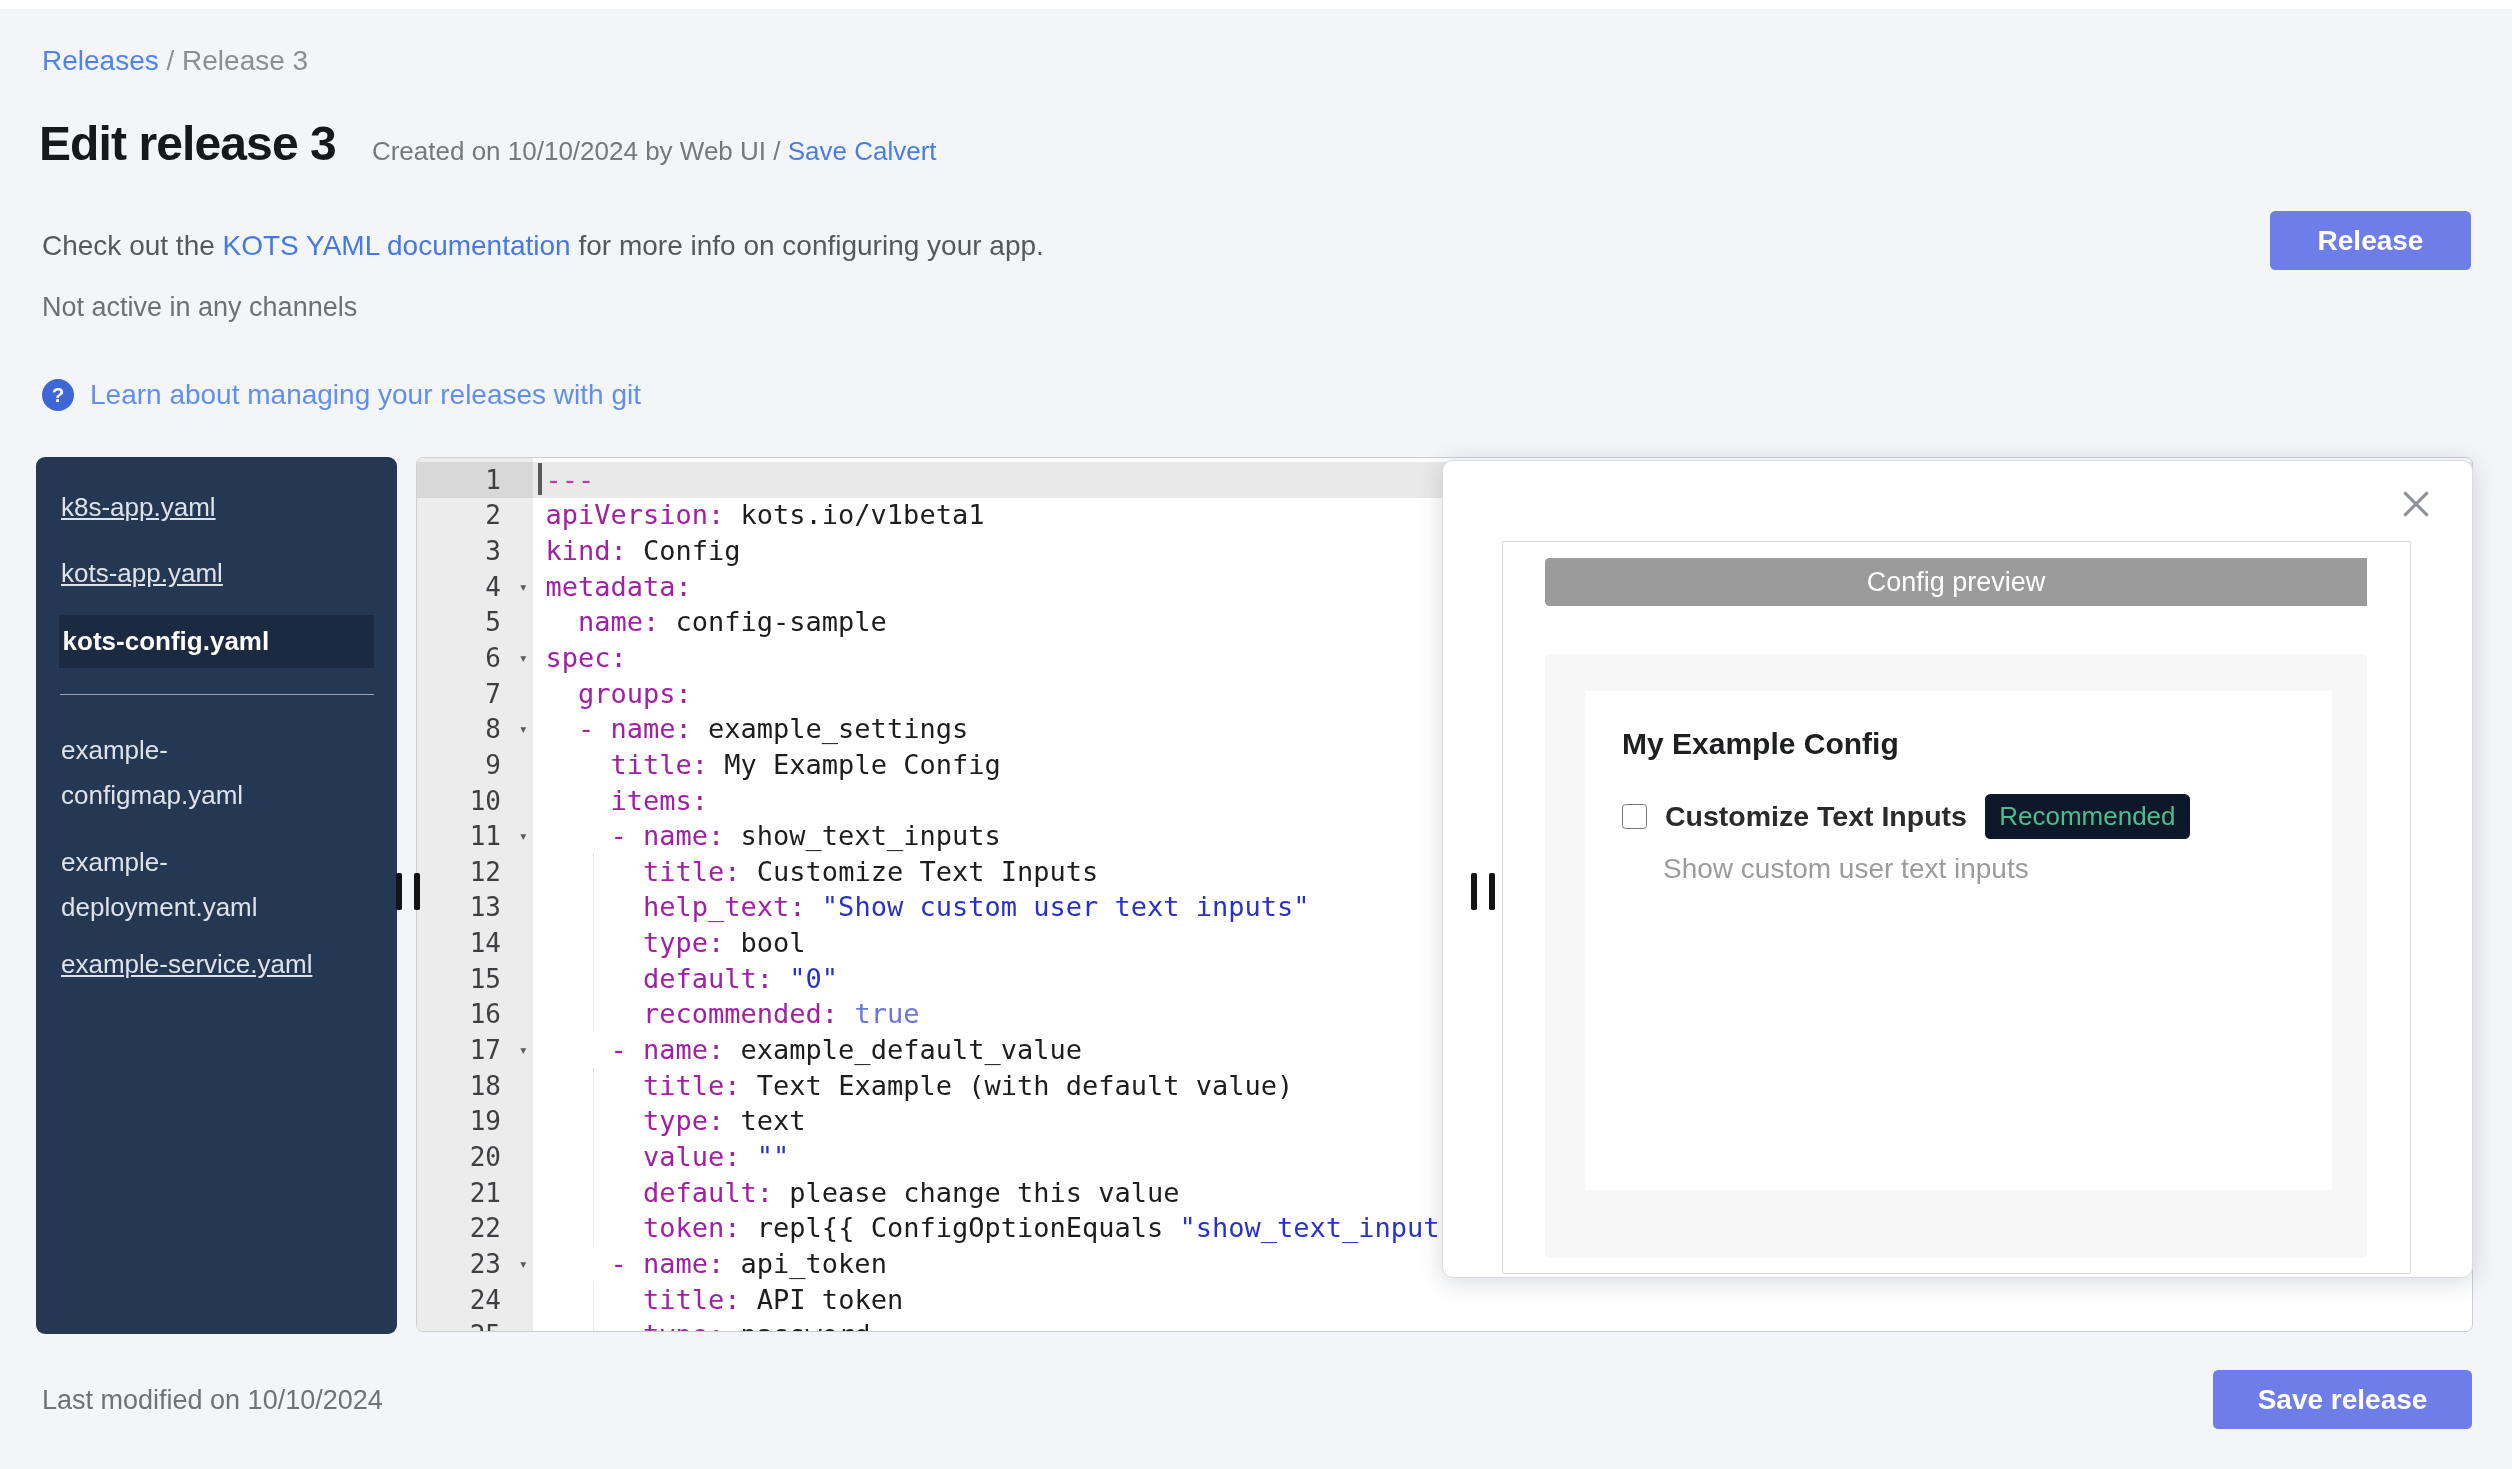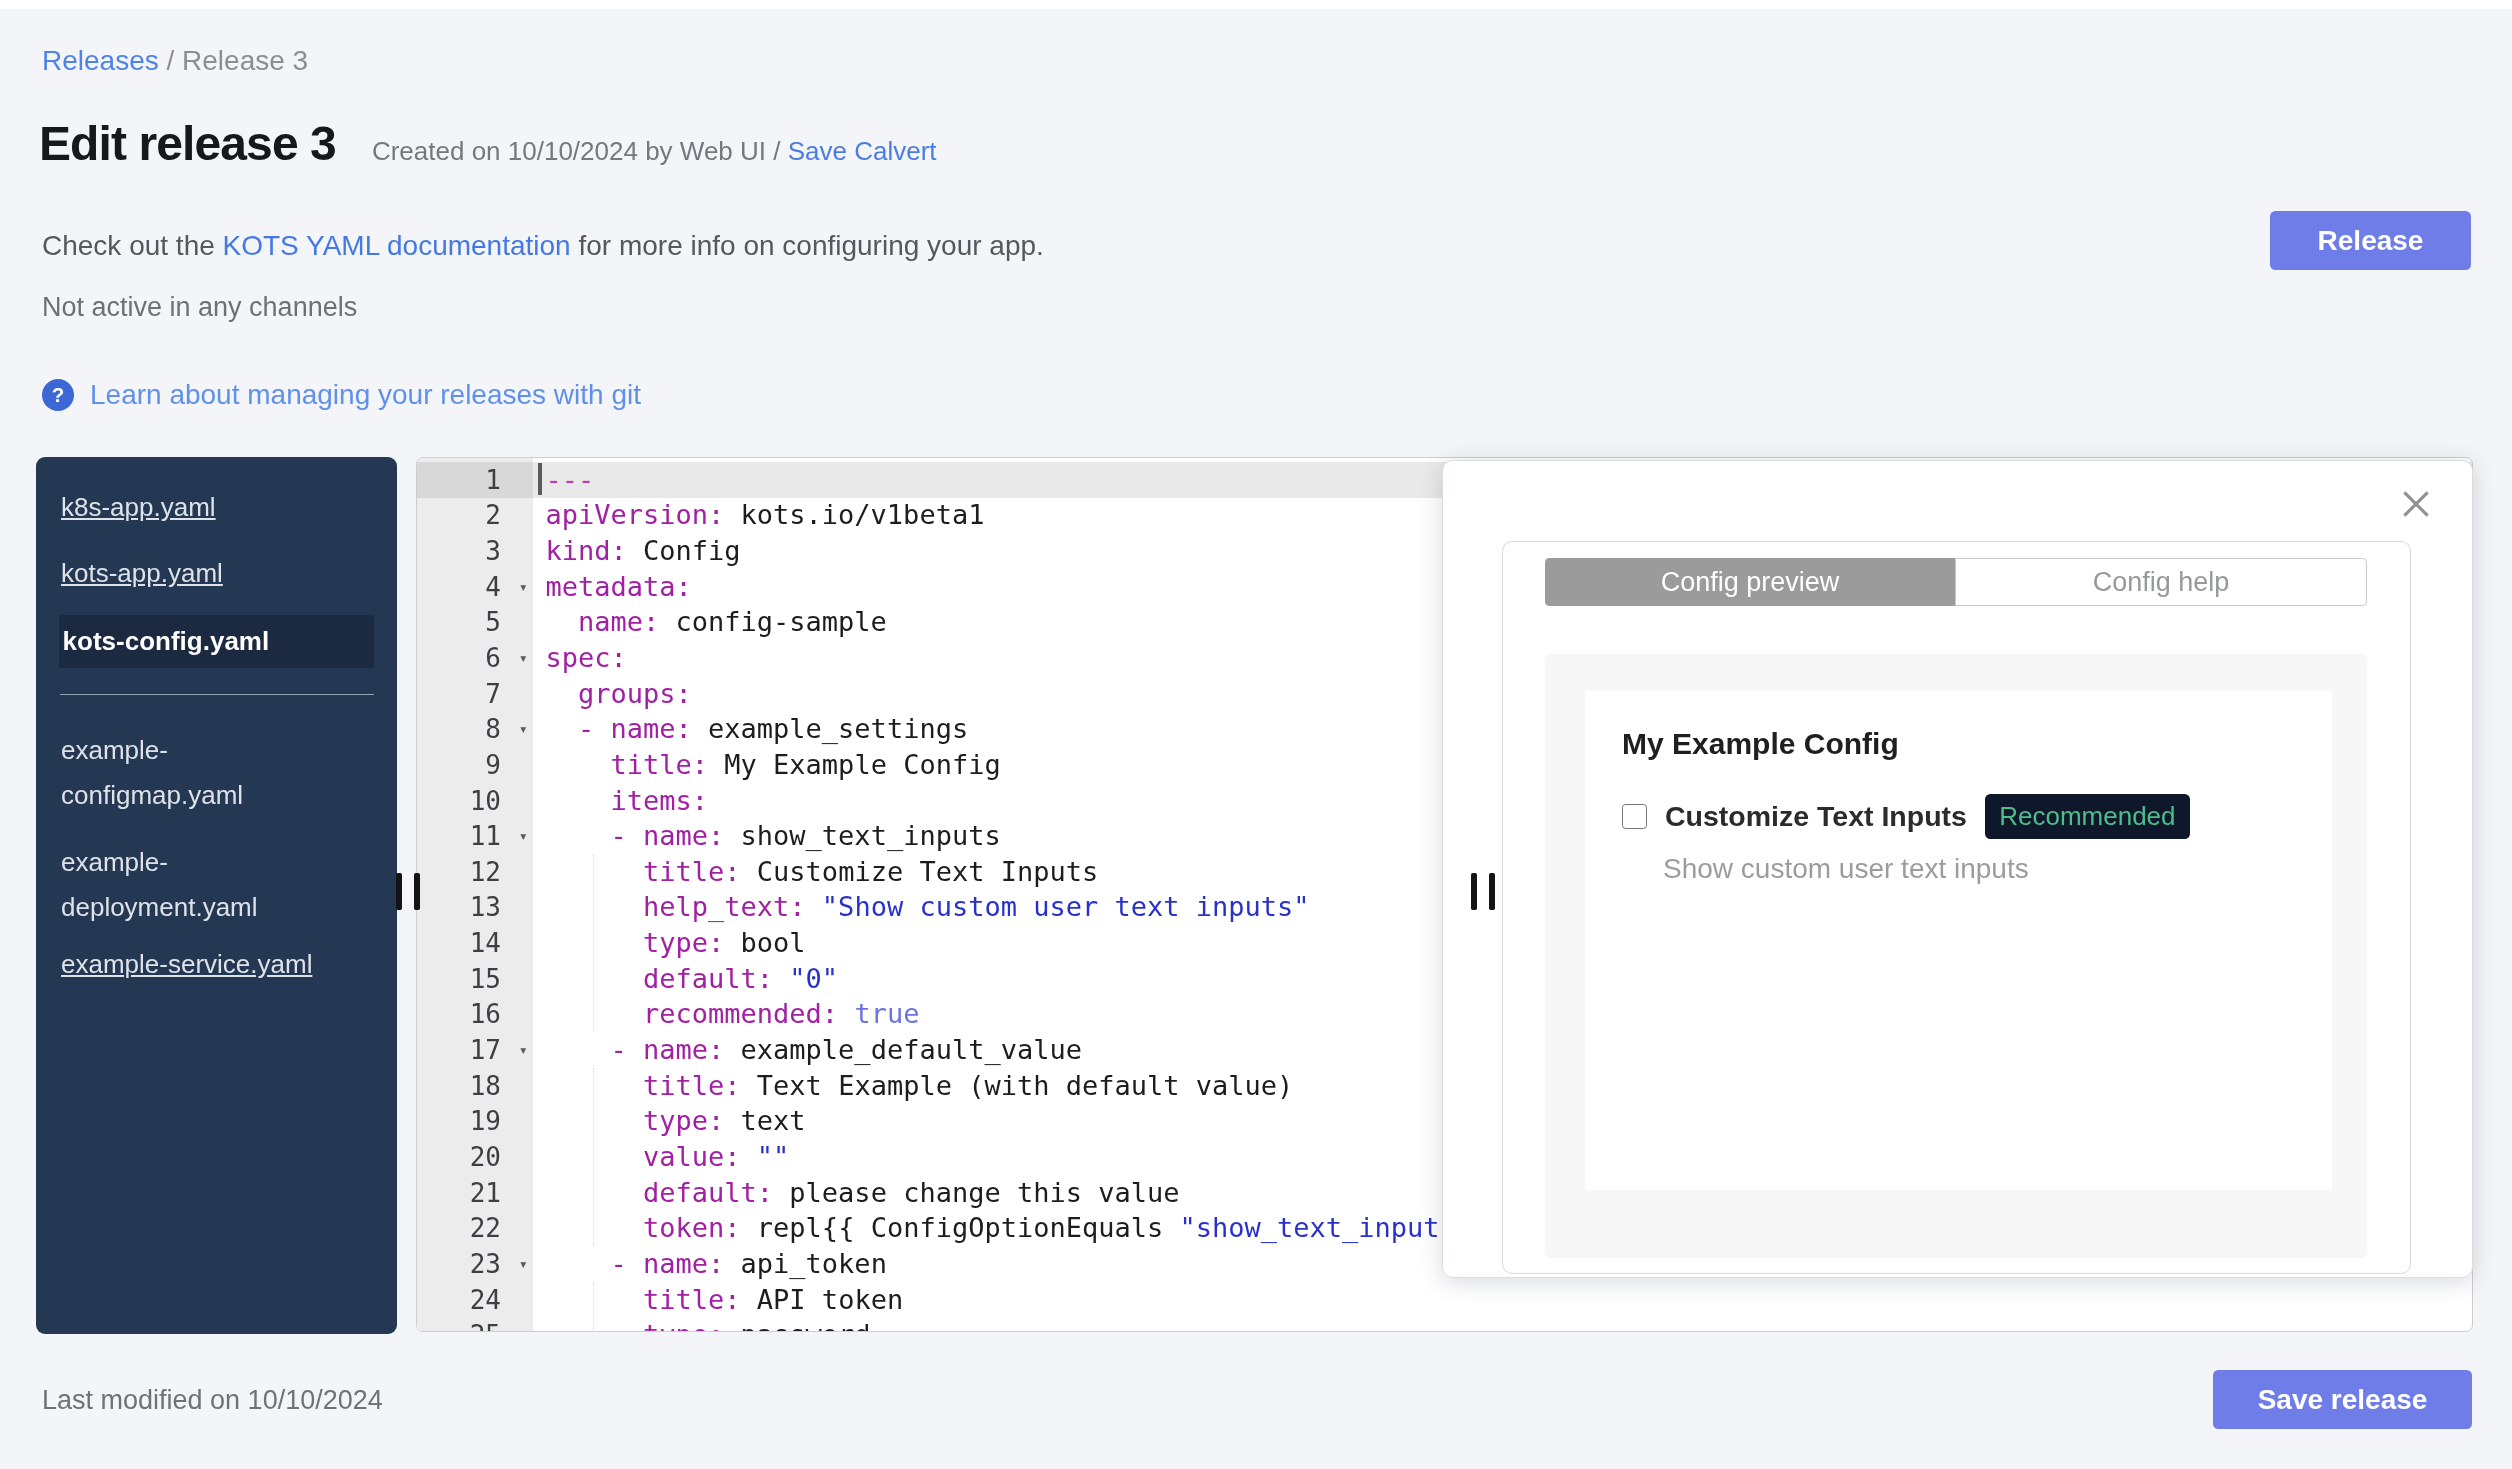--- a/index.html
+++ b/index.html
@@ -71,21 +71,21 @@
   .drag-handle{width:25px;height:37px;cursor:col-resize;}
   .drag-handle i{position:absolute;top:0;width:6.2px;height:37px;background:#141414;border-radius:1.8px;}
   .drag-handle i.b2{left:18px;}
 
   
   .preview-panel{left:1442px;top:460px;width:1029px;height:816px;background:#ffffff;
     border:0.9px solid #dadcdf;border-radius:10.7px;box-shadow:0 3.6px 23px rgba(40,50,70,0.18);}
   .close-icon{position:absolute;right:39px;top:26px;width:34px;height:34px;cursor:pointer;}
   .close-icon svg{display:block;}
   .inner-box{position:absolute;left:59px;top:80px;width:909px;height:733px;
-    border:0.9px solid #d8d8d8;border-radius:10px;box-sizing:border-box;}
+    border:0.9px solid #d8d8d8;border-radius:2px;box-sizing:border-box;}
   .tab-bar{position:absolute;left:42px;top:16px;width:822px;height:48px;display:flex;}
   .tab{flex:1;display:flex;align-items:center;justify-content:center;font-size:27px;cursor:pointer;box-sizing:border-box;}
   .tab.active{background:#9b9b9b;color:#ffffff;border-radius:4.5px 0 0 4.5px;}
   .tab.inactive{background:#ffffff;color:#96999c;border:1.8px solid #c9c9c9;border-radius:0 4.5px 4.5px 0;}
   .gray-area{position:absolute;left:42px;top:112px;width:822px;height:604px;background:#f7f7f8;border-radius:5.3px;}
   .config-card{position:absolute;left:40px;top:37px;width:747px;height:499px;background:#ffffff;}
   .card-title{position:absolute;left:37px;top:36px;font-size:30px;font-weight:700;color:#1e1f21;margin:0;}
   .cfg-row{position:absolute;left:37px;top:103px;display:flex;align-items:center;gap:18px;}
   .checkbox{width:23px;height:23px;border:1.8px solid #757575;border-radius:3.6px;background:#fff;cursor:pointer;}
   .cfg-label{font-size:28.5px;font-weight:700;color:#2b2b2b;}
@@ -201,21 +201,20 @@
 
 <div class="abs preview-panel">
   <span class="close-icon">
     <svg width="34" height="34" viewBox="0 0 38 38">
       <path d="M6 6 L32 32 M32 6 L6 32" stroke="#8e9296" stroke-width="3.5" fill="none"></path>
     </svg>
   </span>
   <div class="inner-box">
     <div class="tab-bar" id="tabBar">
         <div class="tab active">Config preview</div>
-        <div class="tab inactive">Config help</div>
       </div>
     <div class="gray-area">
       <div class="config-card">
         <h2 class="card-title">My Example Config</h2>
         <div class="cfg-row">
           <span class="checkbox"></span>
           <span class="cfg-label">Customize Text Inputs</span>
           <span class="badge">Recommended</span>
         </div>
         <div class="cfg-help">Show custom user text inputs</div>

